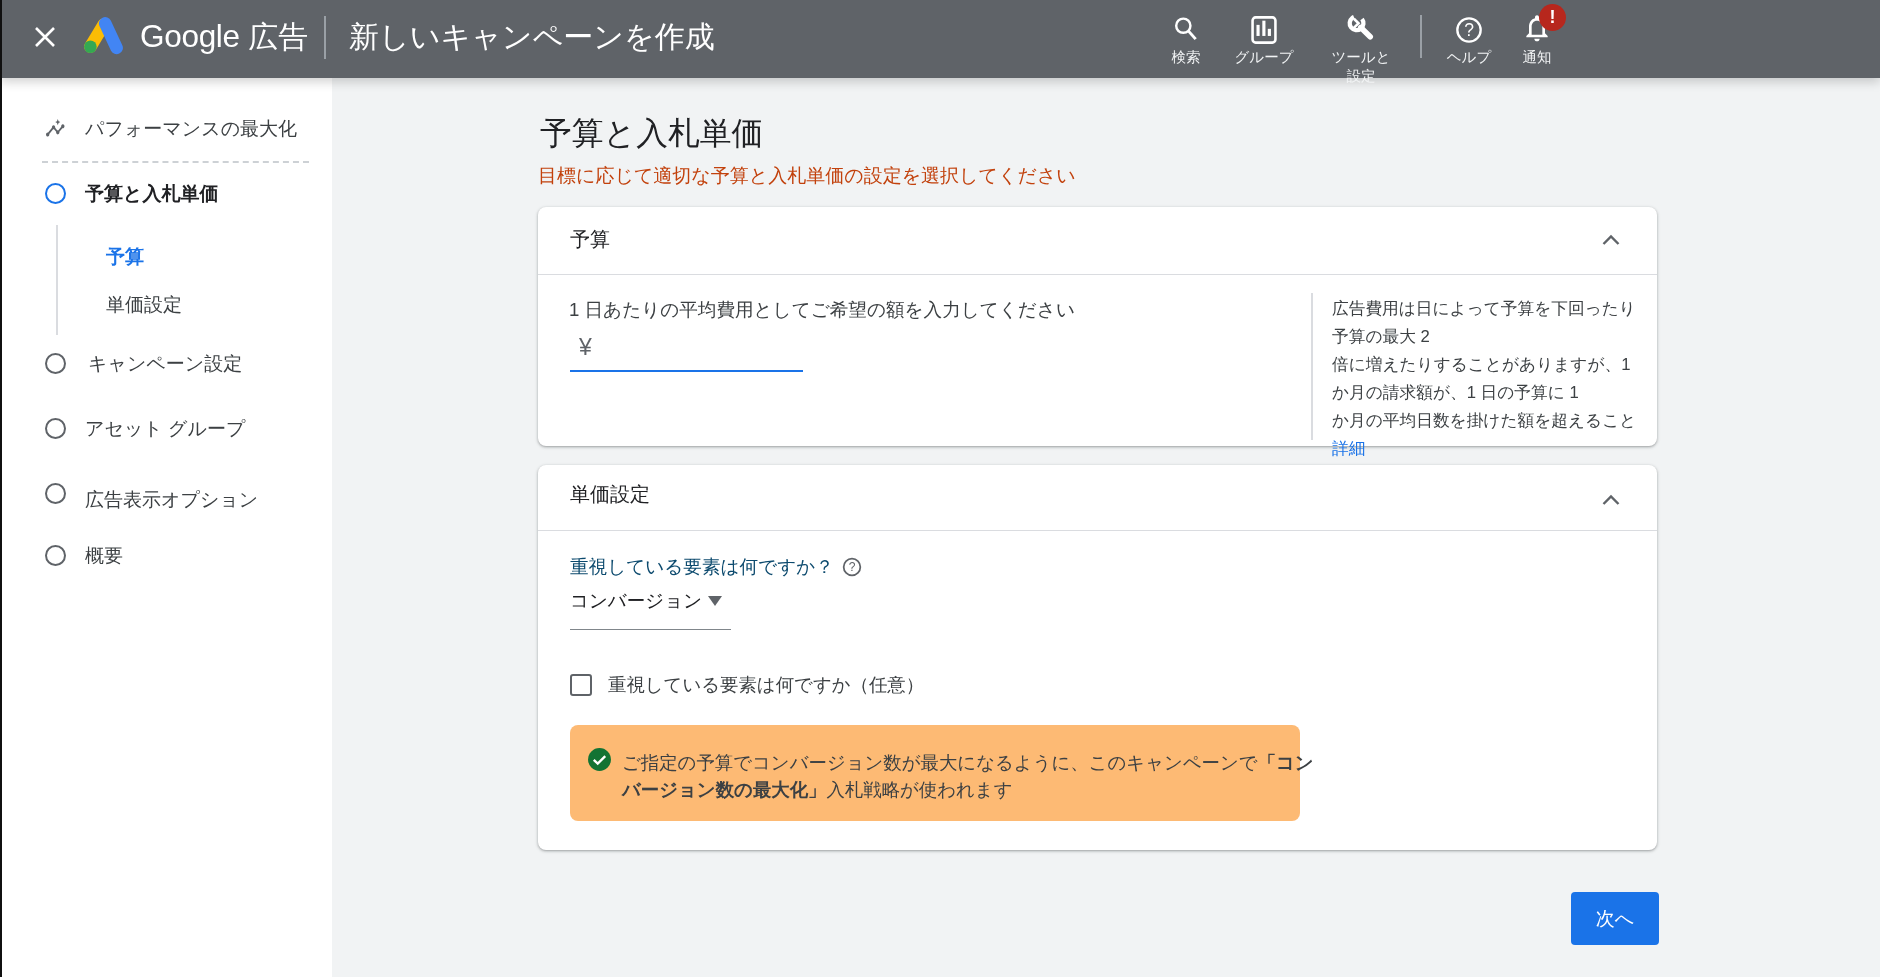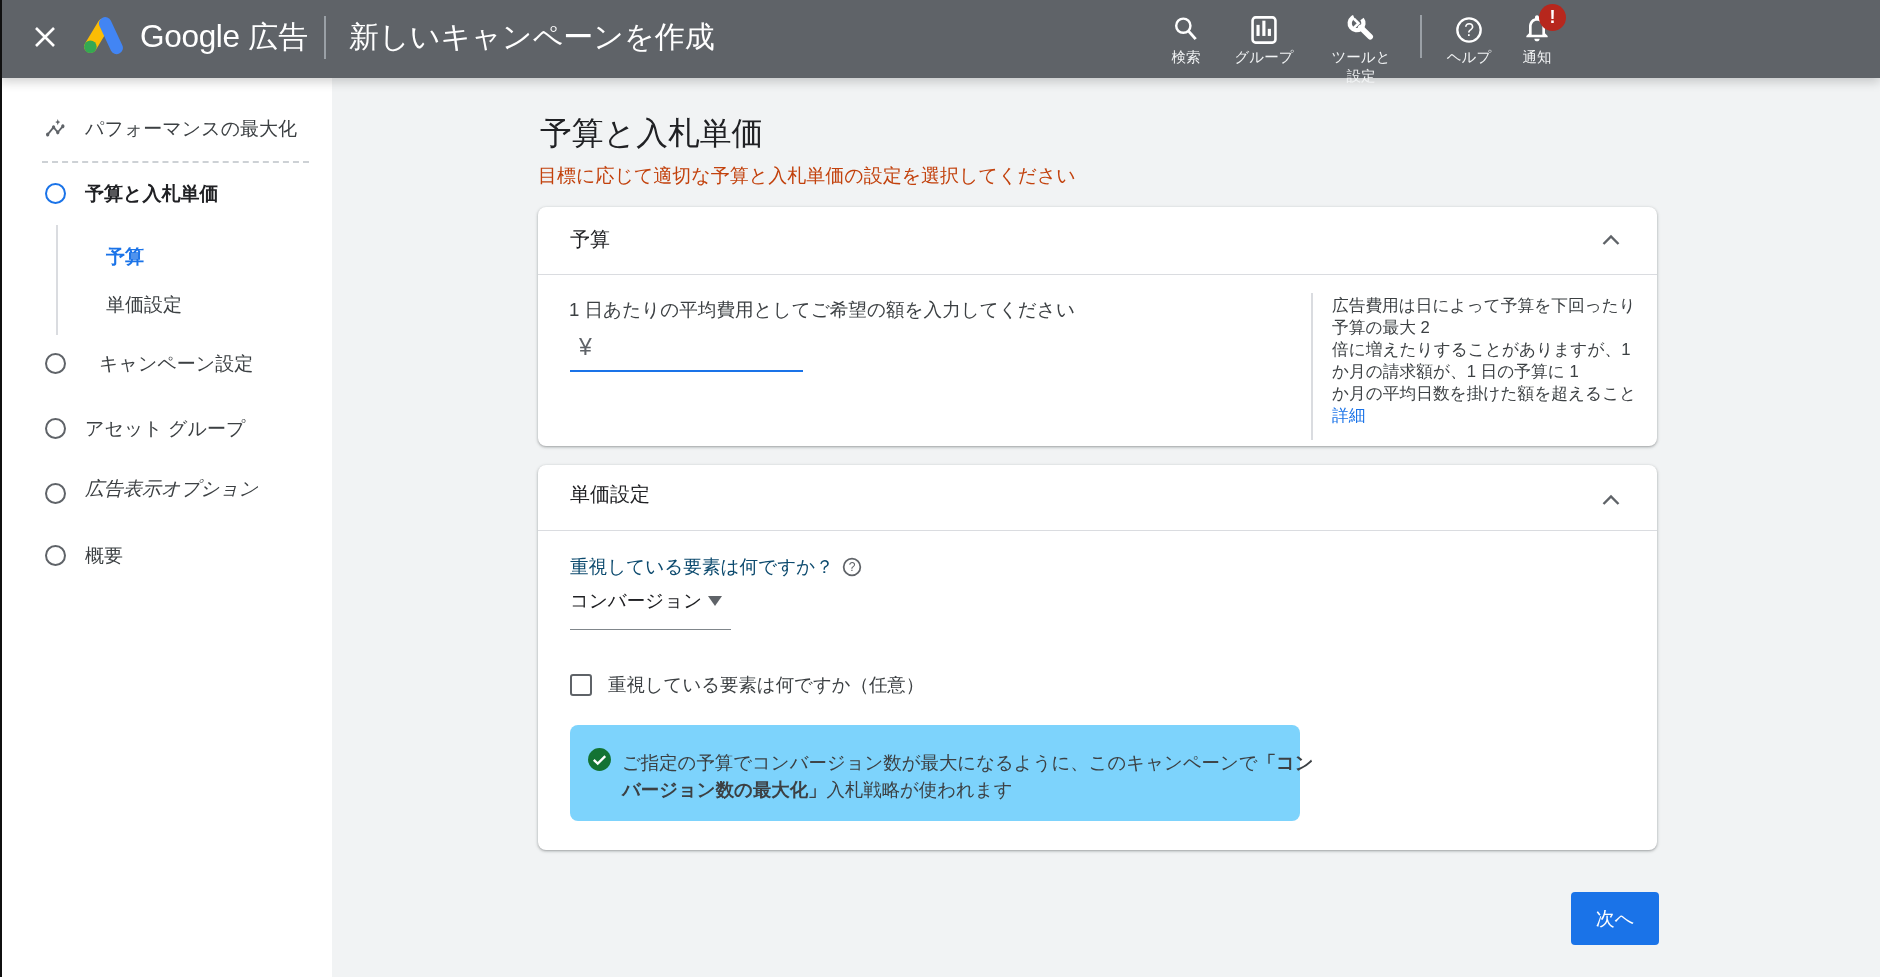--- a/index.html
+++ b/index.html
@@ -41,32 +41,32 @@
 #card2 { top:465px; height:385px; }
 .cardhead { position:absolute; left:32px; font-size:20px; color:#202124; }
 .carddiv { position:absolute; left:0; width:100%; height:1px; background:#dadce0; }
 .chev { position:absolute; left:1063px; }
 
 
 #q1 { position:absolute; left:31px; top:90px; font-size:18.6px; color:#3c4043; }
 #yen { position:absolute; left:41px; top:127px; font-size:23px; color:#5f6368; }
 #bline { position:absolute; left:32px; top:163.2px; width:233px; height:2.2px; background:#1a73e8; }
 #helpdiv { position:absolute; left:773px; top:86px; width:2px; height:147px; background:#dadce0; }
-#helptext { position:absolute; left:794px; top:88px; font-size:16.7px; line-height:22px; color:#3c4043; }
+#helptext { position:absolute; left:794px; top:88px; font-size:16.7px; line-height:28px; color:#3c4043; }
 #helptext .lnk { color:#1a73e8; }
 
 
 #q2 { position:absolute; left:32px; top:89px; font-size:18.6px; color:#0c4a6e; }
 #qhelp { position:absolute; left:304px; top:91.5px; }
 #conv { position:absolute; left:32px; top:122.5px; font-size:18.5px; color:#202124; }
 #caret { position:absolute; left:169.5px; top:130.6px; width:0; height:0; border-left:7px solid transparent; border-right:7px solid transparent; border-top:10px solid #5f6368; }
 #gline { position:absolute; left:32px; top:164px; width:161px; height:1px; background:#80868b; }
 #cbx { position:absolute; left:32px; top:209px; width:22px; height:22px; border:2.5px solid #5f6368; border-radius:3px; }
 #cbxlbl { position:absolute; left:70px; top:207px; font-size:18.4px; color:#3c4043; }
-#greenbox { position:absolute; left:32px; top:260px; width:730px; height:96px; background:#7dd3fc; border-radius:8px; }
+#greenbox { position:absolute; left:32px; top:260px; width:730px; height:96px; background:#fdba74; border-radius:8px; }
 #gcheck { position:absolute; left:17px; top:22px; }
 #gtext { position:absolute; left:52px; top:23.5px; font-size:18.4px; line-height:27px; white-space:nowrap; color:#3c4043; }
 
 #nextbtn { position:absolute; left:1571px; top:892px; width:88px; height:53px; background:#1a73e8; border-radius:4px;
   color:#fff; font-size:19px; text-align:center; line-height:53px; z-index:1;}
 </style>
 </head>
 <body>
 <div id="main"></div>
 <div id="leftedge"></div>
@@ -129,25 +129,25 @@
       <path d="M21 8c-1.45 0-2.26 1.44-1.93 2.51l-3.55 3.56c-.3-.09-.74-.09-1.04 0l-2.55-2.55C12.27 10.45 11.46 9 10 9s-2.27 1.44-1.93 2.52l-4.56 4.55C2.44 15.74 1 16.55 1 18c0 1.1.9 2 2 2 1.45 0 2.26-1.44 1.93-2.51l4.55-4.56c.3.09.74.09 1.04 0l2.55 2.55c-.33 1.07.48 2.52 1.93 2.52s2.27-1.44 1.93-2.52l3.56-3.55c1.07.33 2.51-.48 2.51-1.93 0-1.1-.9-2-2-2zM15 9l.94-2.07L18 6l-2.06-.93L15 3l-.92 2.07L12 6l2.08.93L15 9z" fill="#5f6368"></path>
     </svg>
   <div class="navrow" style="left:67px; top:38px;">パフォーマンスの最大化</div>
   <div id="dash"></div>
   <div class="radio blue" style="left:27px; top:105px;"></div>
   <div class="navrow" style="left:67px; top:103px; font-weight:bold; color:#202124;">予算と入札単価</div>
   <div id="vconn"></div>
   <div class="navrow" style="left:88px; top:165.5px; font-weight:bold; color:#1a73e8;">予算</div>
   <div class="navrow" style="left:88px; top:214px;">単価設定</div>
   <div class="radio" style="left:27px; top:275px;"></div>
-  <div class="navrow" style="left:81px; top:273px;">キャンペーン設定</div>
+  <div class="navrow" style="left:70px; top:273px;">キャンペーン設定</div>
   <div class="radio" style="left:27px; top:340px;"></div>
   <div class="navrow" style="left:67px; top:338px;">アセット グループ</div>
   <div class="radio" style="left:27px; top:405px;"></div>
-  <div class="navrow" style="left:67px; top:398px;font-style:italic;">広告表示オプション</div>
+  <div class="navrow" style="left:67px; top:409px;">広告表示オプション</div>
   <div class="radio" style="left:27px; top:467px;"></div>
   <div class="navrow" style="left:67px; top:465px;">概要</div>
 </div>
 
 <div id="pgtitle">予算と入札単価</div>
 <div id="pgsub">目標に応じて適切な予算と入札単価の設定を選択してください</div>
 
 <div class="card" id="card1">
   <div class="cardhead" style="top:18.5px;">予算</div>
   <svg class="chev" style="top:25.5px;" width="20" height="13" viewBox="0 0 20 13">

